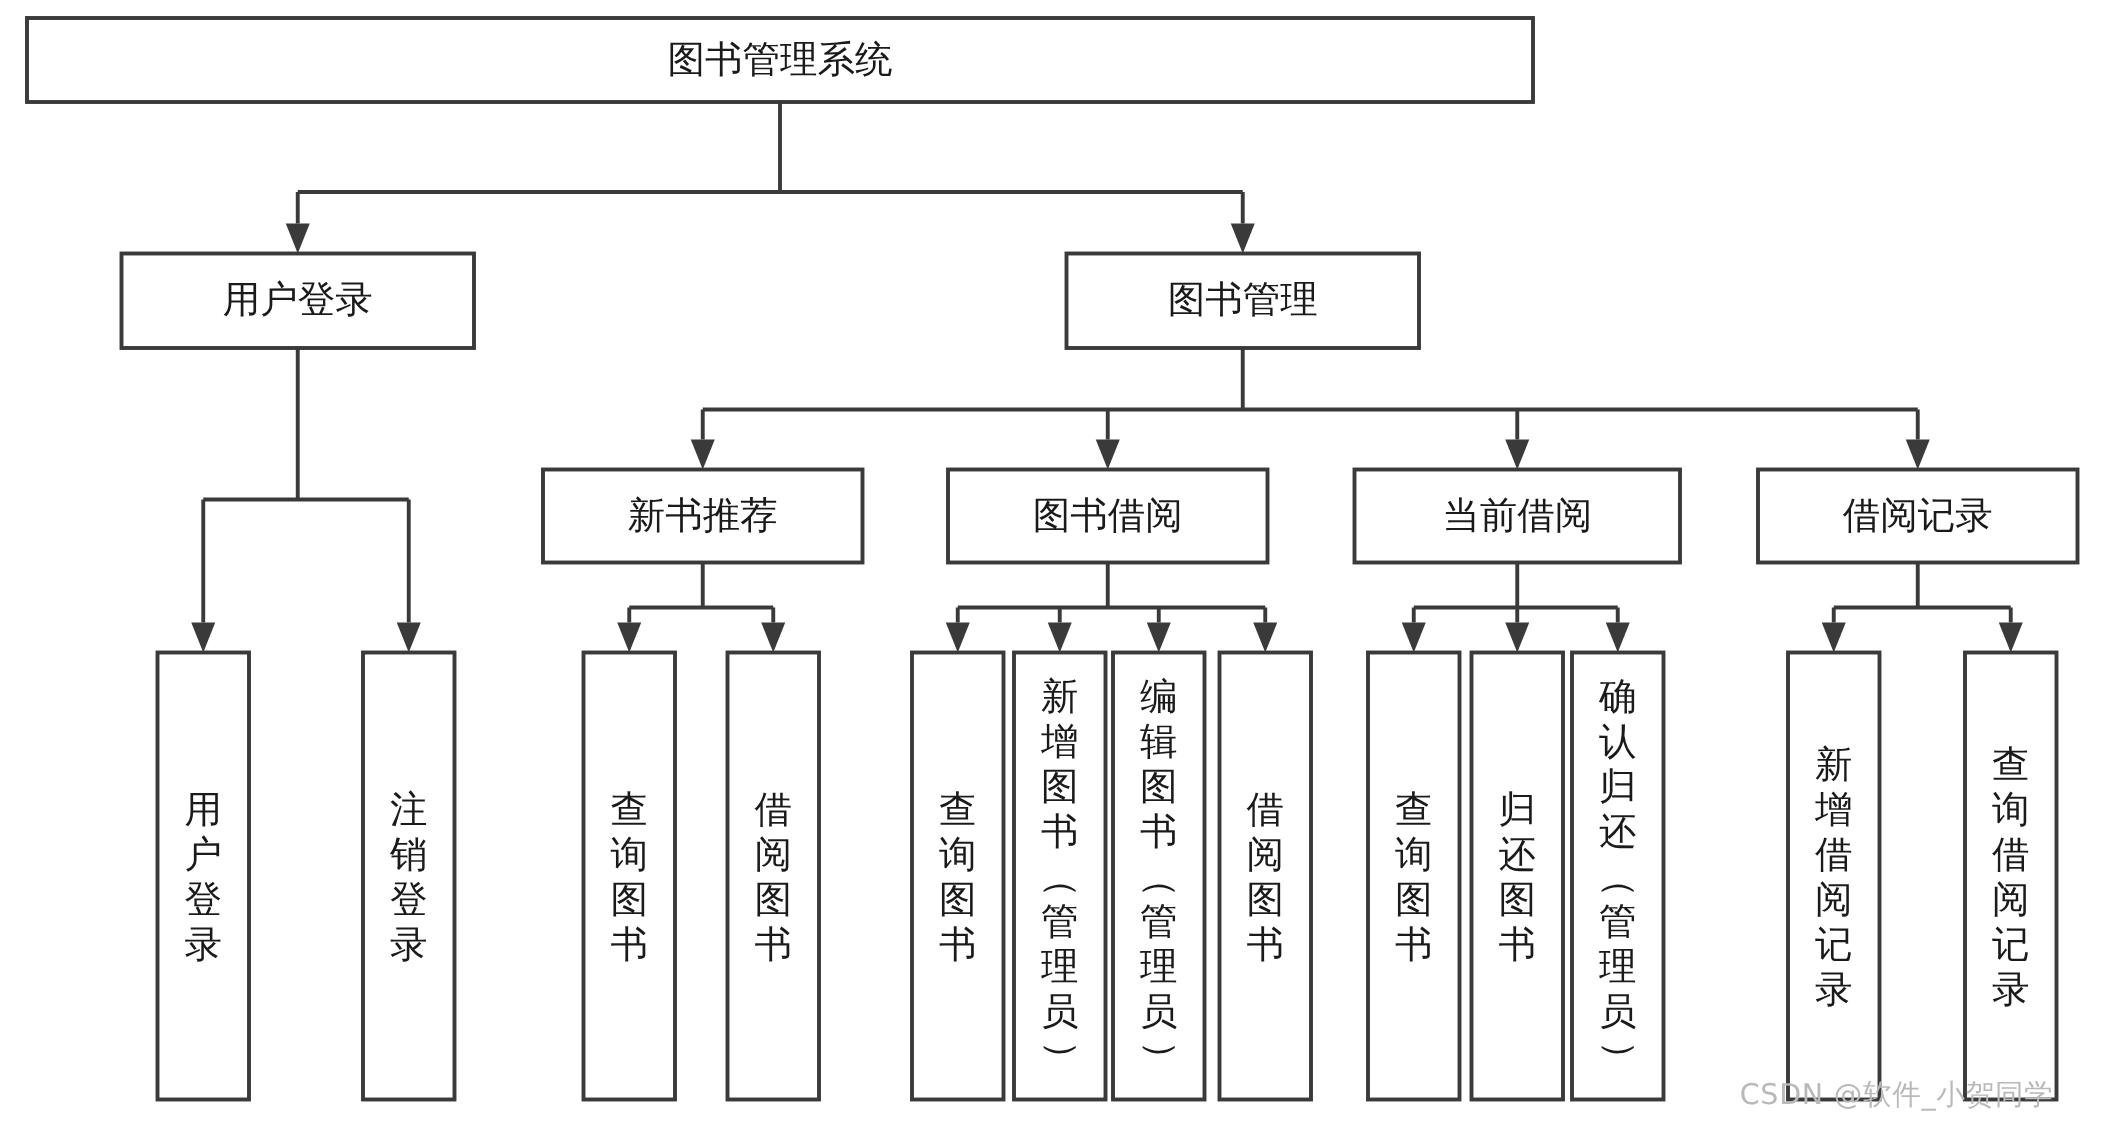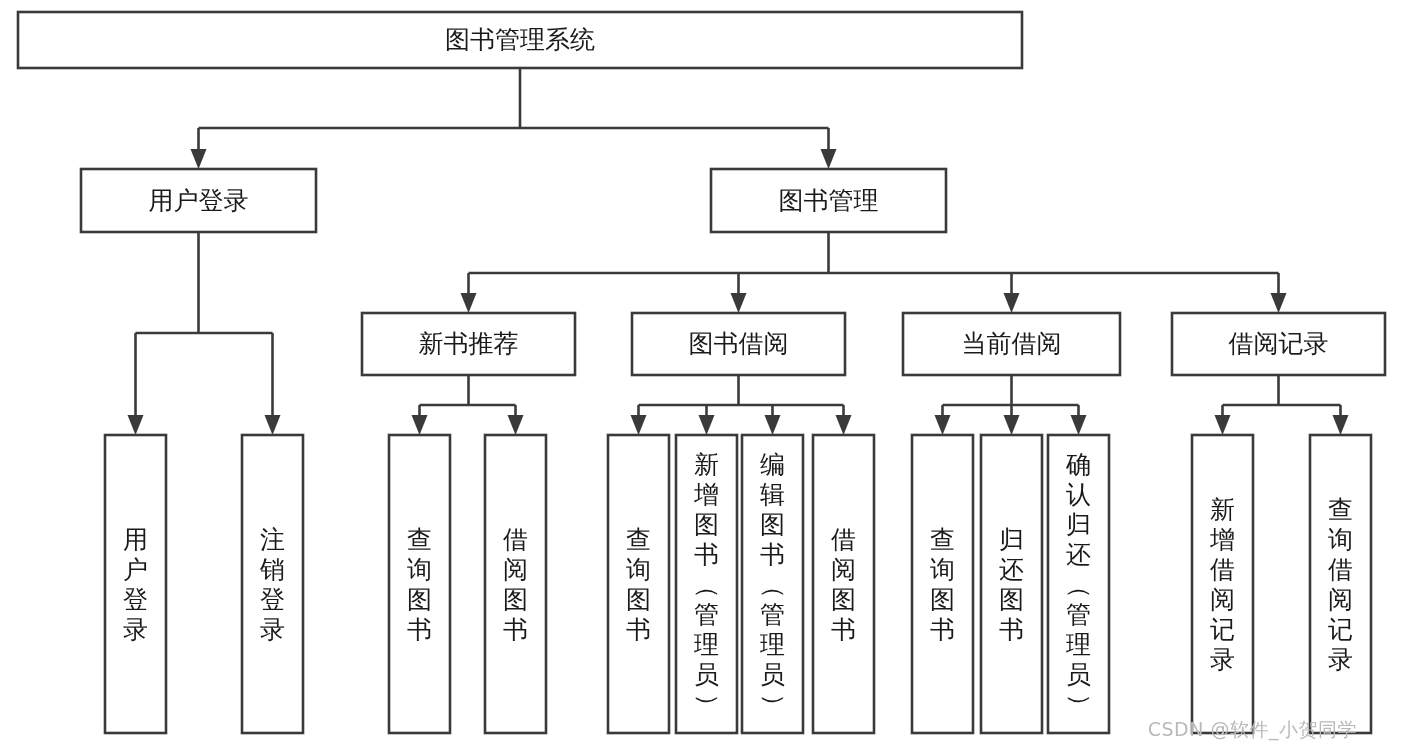--- a/index.html
+++ b/index.html
@@ -53,21 +53,21 @@
     stroke-width: 2.6;
     fill: none;
     stroke-linecap: butt;
   }
   .arrow-head {
     fill: #3a3a3a;
     stroke: none;
   }
   .watermark {
     position: absolute;
-    right: 20px;
+    right: 8px;
     bottom: 4px;
     font-size: 19px;
     color: #b9b9b9;
     font-family: "DejaVu Sans", "Liberation Sans", sans-serif;
     letter-spacing: 0.5px;
     white-space: nowrap;
     user-select: none;
   }
 </style>
 </head>

